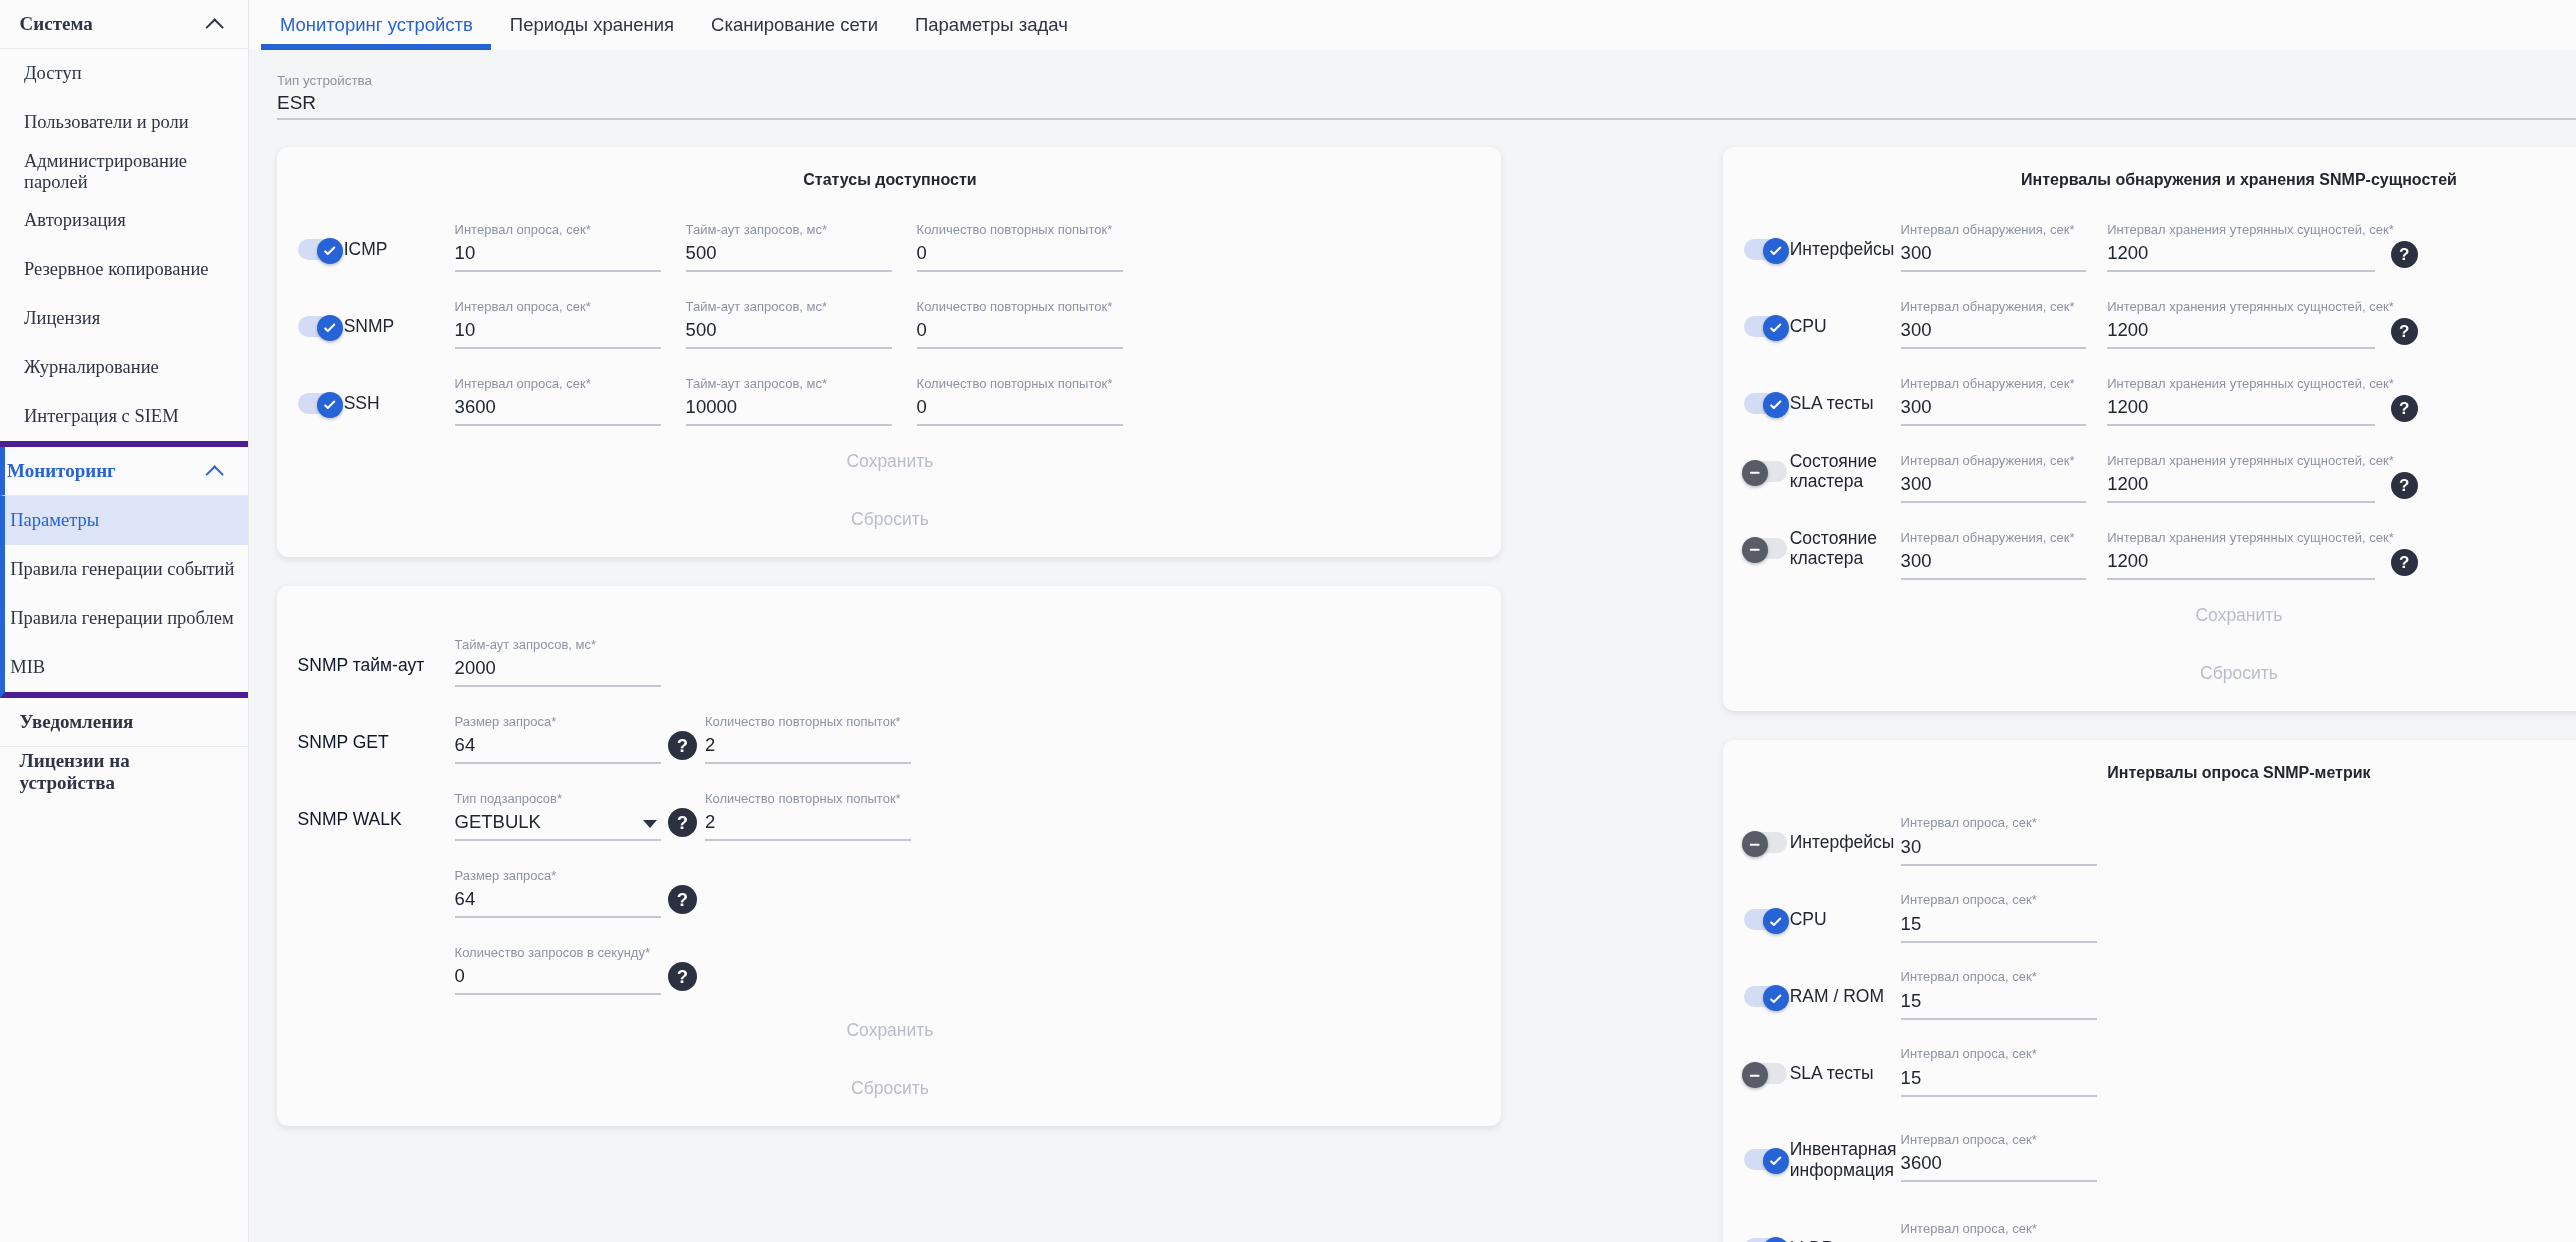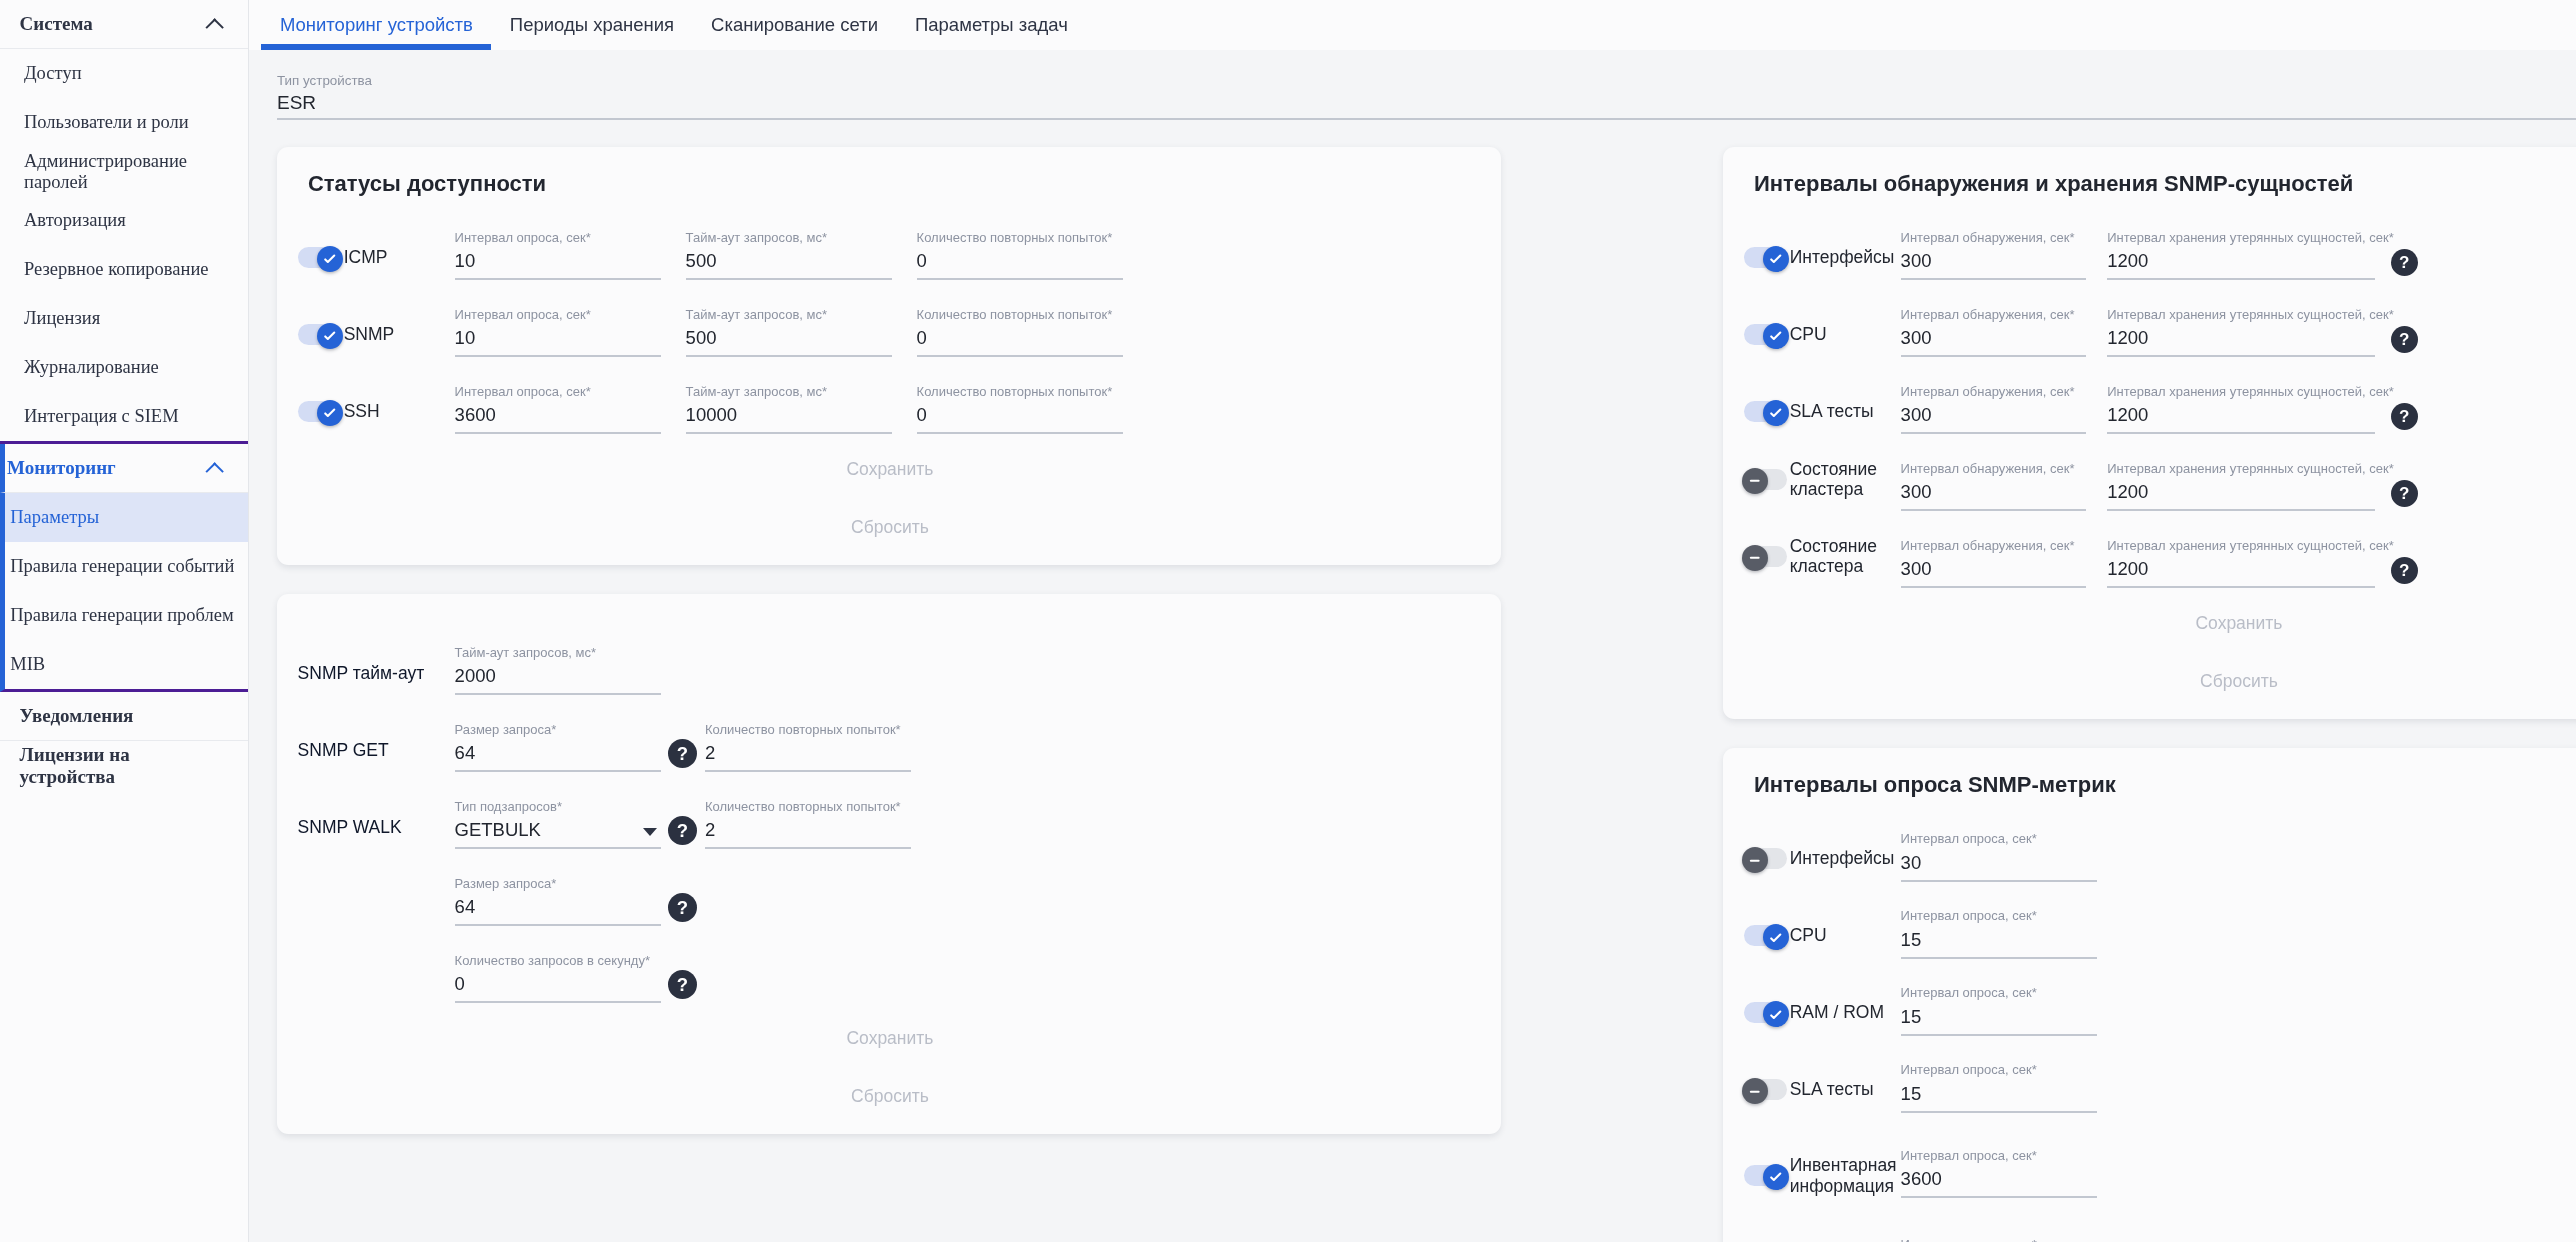--- a/index.html
+++ b/index.html
@@ -34,21 +34,21 @@
     border-left: 2.6px solid currentColor; border-top: 2.6px solid currentColor;
     transform: rotate(45deg);
   }
   .nav-sub { background: #fbfbfc; }
   .nav-item {
     height: 49px; display: flex; align-items: center;
     padding-left: 24px; font-size: 18.5px; color: #2e3444;
     background: #fbfbfc;
   }
   .nav-item.sel { background: #dde4f7; color: #2563d6; }
-  .nav-section-border { border-bottom: 3px solid #4c1d95; }
+  .nav-section-border { border-bottom: 6px solid #4c1d95; }
   .accent-rail { border-left: 5.2px solid #2563d6; }
 
   
   .main { flex: 1; height: 1243px; background: #f4f5f7; display: flex; flex-direction: column; }
   .tabbar {
     height: 50px; background: #fbfbfc; display: flex; align-items: flex-start;
     padding-left: 12.4px; flex: none;
   }
   .tab {
     height: 50px; display: flex; align-items: center; justify-content: center;
@@ -74,22 +74,23 @@
   .col { display: flex; flex-direction: column; gap: 29px; }
   .col-left { width: 1252px; padding-left: 28px; }
   .col-right { width: 1252px; padding-left: 222px; }
 
   .card {
     background: #fbfbfc; border-radius: 11.3px;
     box-shadow: 0 2.1px 6.2px rgba(40,48,70,0.10);
     padding: 24px 29px 27px 20.6px;
   }
   .card-title {
-    font-size: 22px; font-weight: bold; color: #22262f;
+    font-size: 16px; font-weight: bold; color: #22262f;
     margin: 0 0 6.2px 10.3px;
+    text-align: center;
   }
 
   
   .row { display: flex; align-items: flex-end; min-height: 77px; }
   .tgl-cell {
     width: 157px; min-width: 157px; display: flex; align-items: center;
     gap: 3.1px; padding-bottom: 11.3px;
   }
   .toggle {
     position: relative; width: 43px; height: 23px; flex: none;

